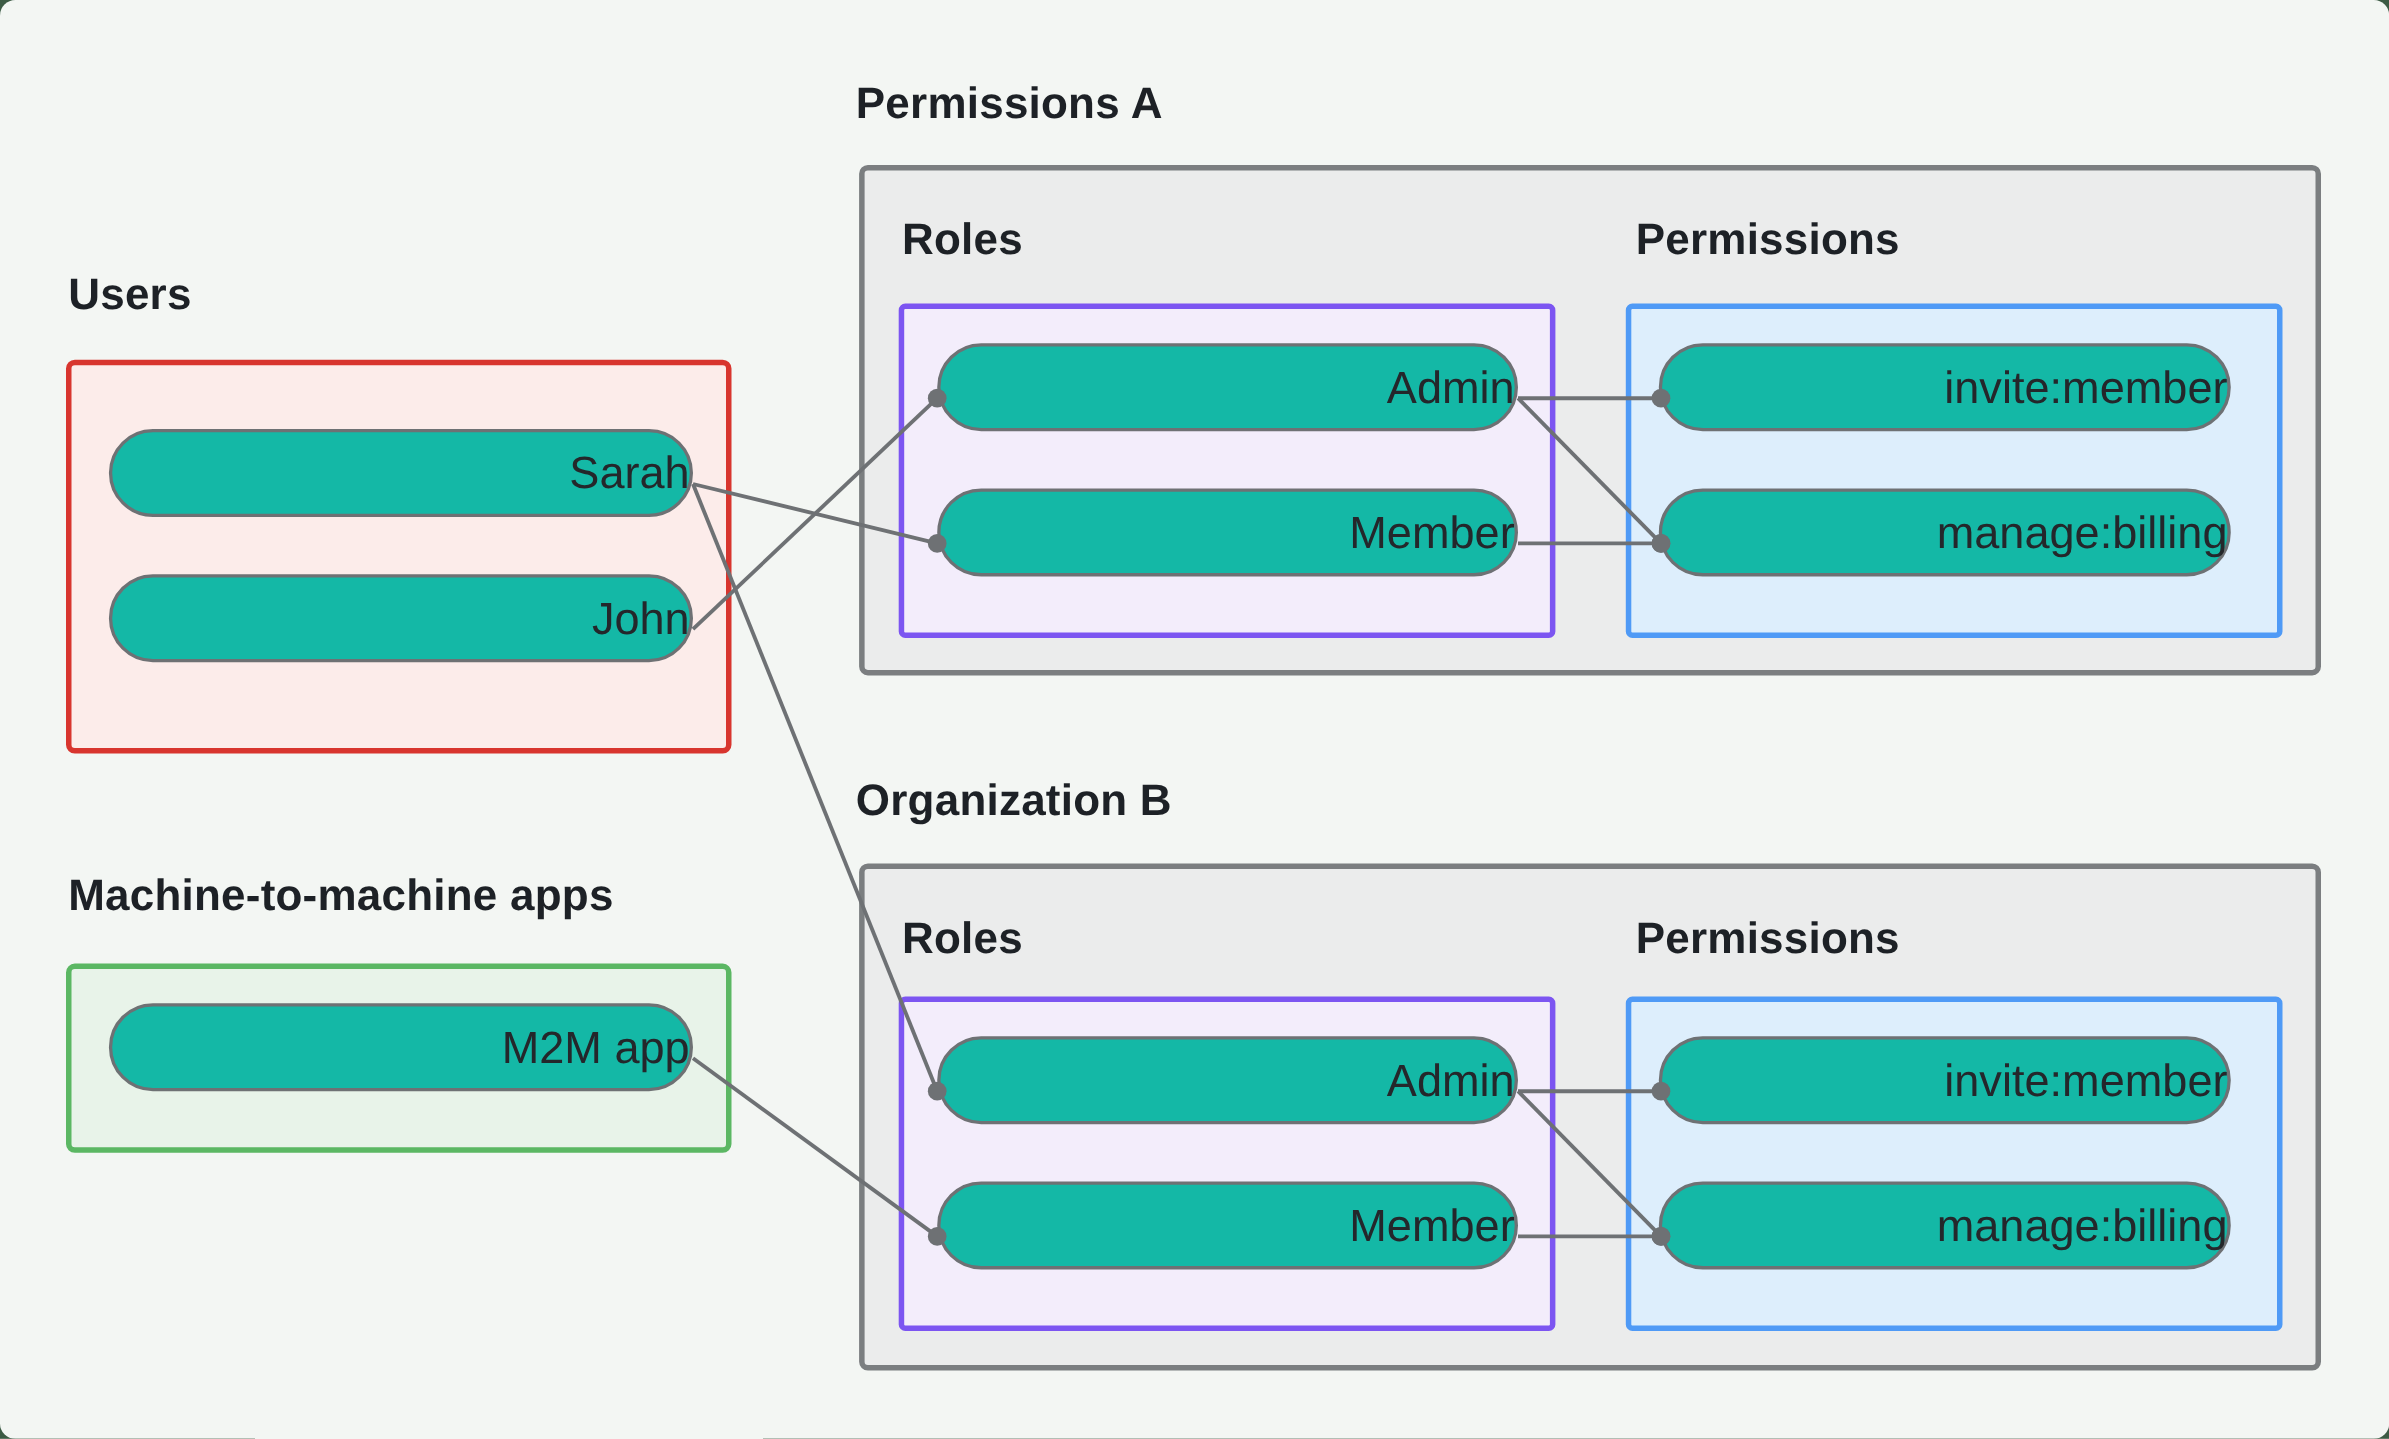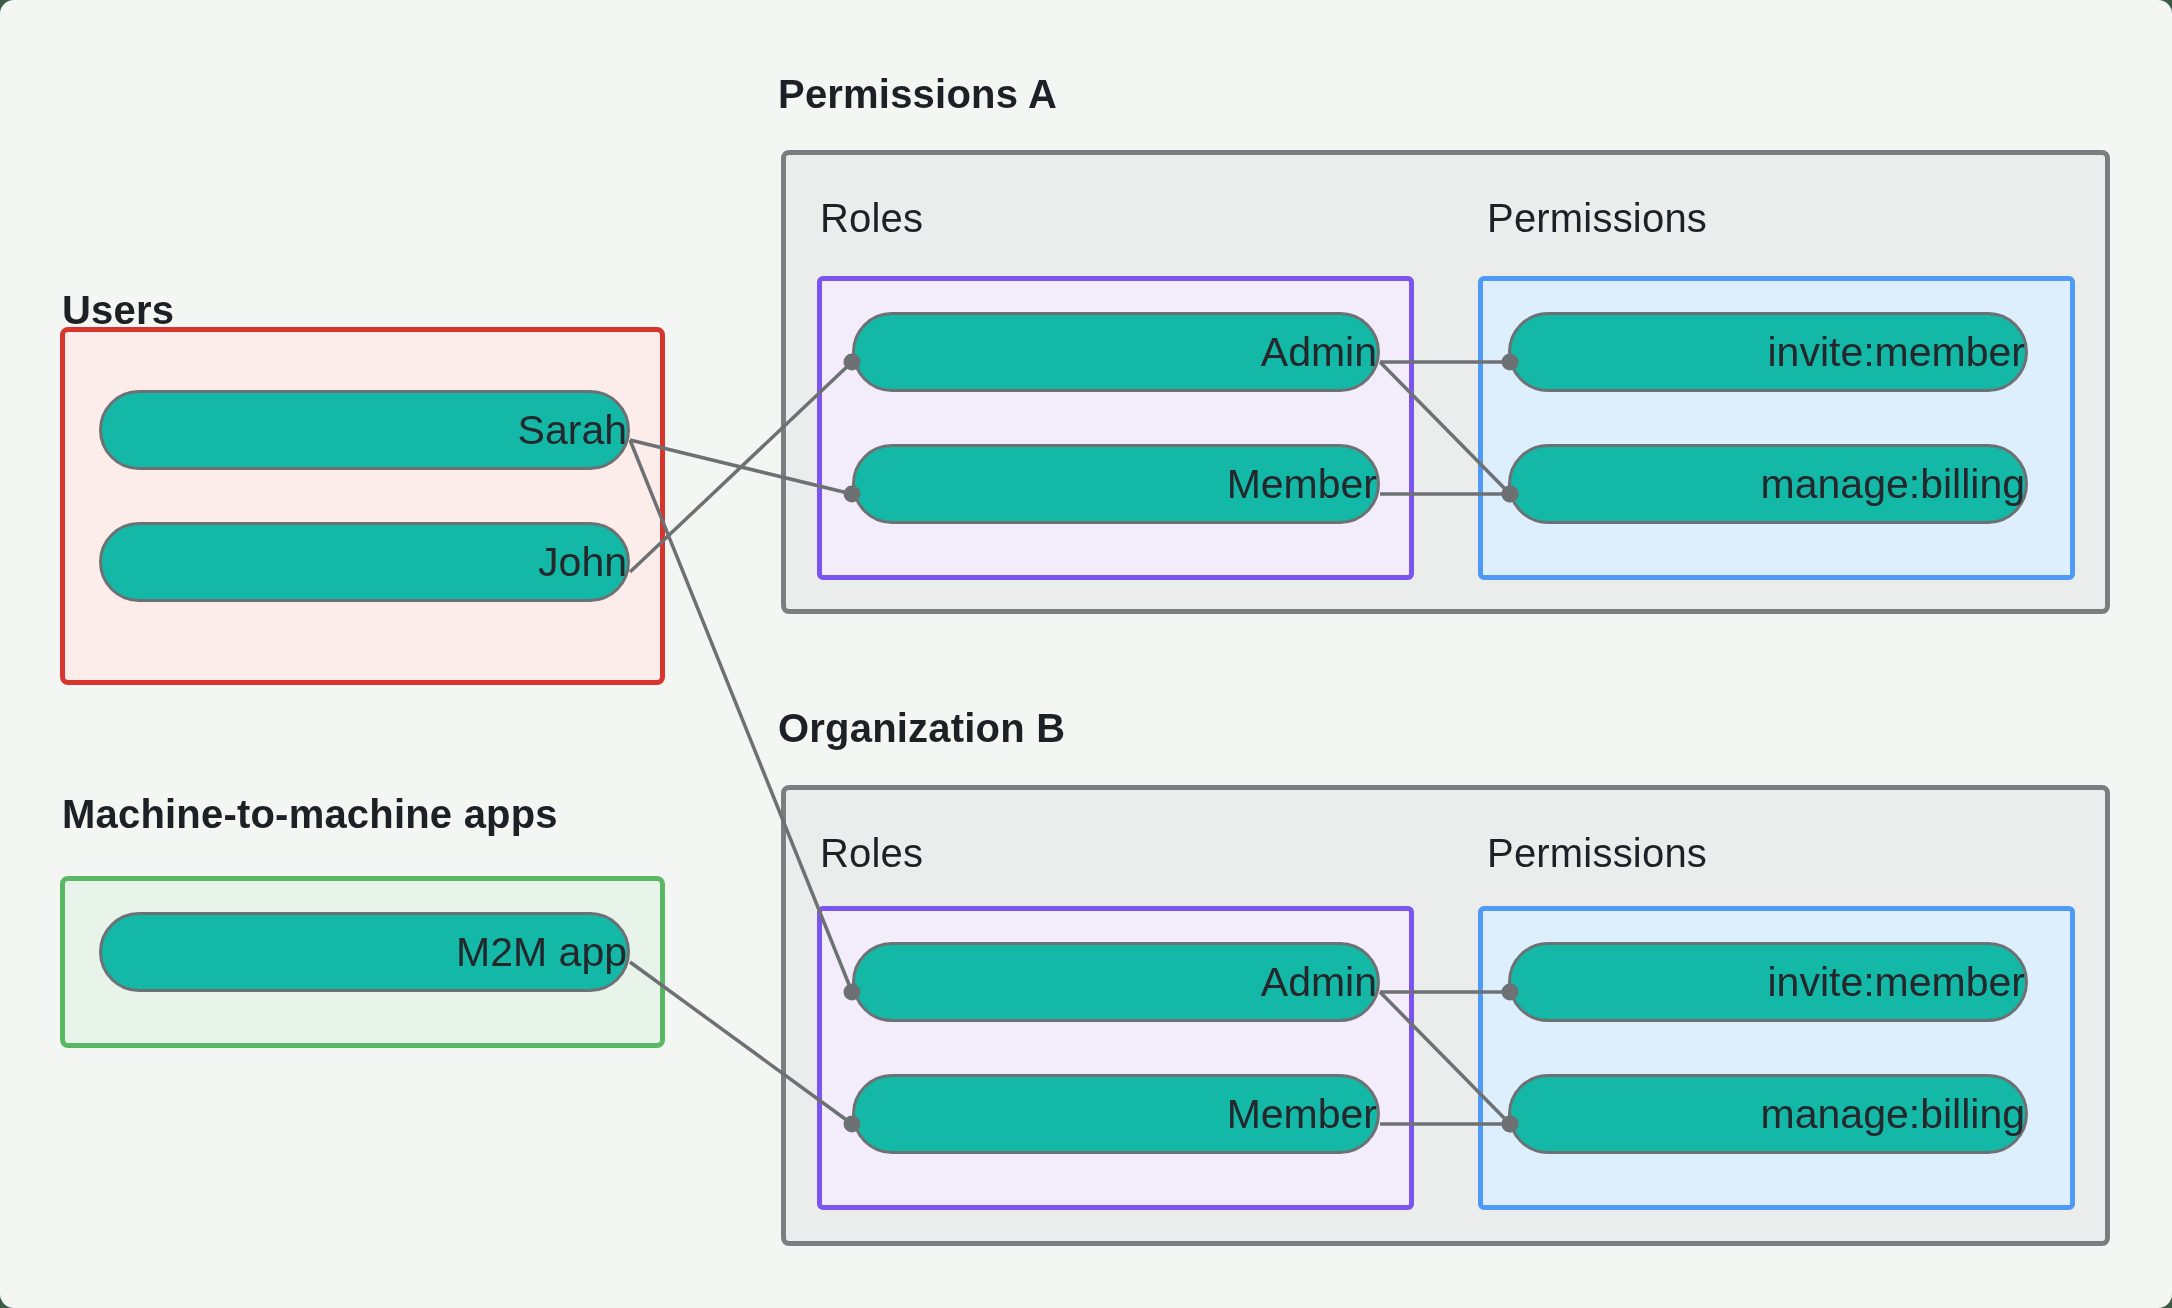--- a/index.html
+++ b/index.html
@@ -12,21 +12,21 @@
     position:relative;width:2172px;height:1308px;
     background:#f3f6f3;border-radius:14px;overflow:hidden;
   }
   .group-label{
     position:absolute;
     font-size:40px;font-weight:600;color:#1d2126;letter-spacing:.2px;
     white-space:nowrap;
   }
   .section-label{
     position:absolute;
-    font-size:40px;font-weight:400;color:#1d2126;letter-spacing:.2px;
+    font-size:40px;font-weight:700;color:#1d2126;letter-spacing:.2px;
     white-space:nowrap;
   }
   .org-box{
     position:absolute;
     background:#ebecec;border:5px solid #7b7e80;border-radius:8px;
     box-sizing:border-box;
   }
   .cluster{
     position:absolute;border-radius:8px;box-sizing:border-box;
   }
@@ -43,21 +43,21 @@
   .pill.user-pill{left:99px;width:531px;}
   .pill.role-pill{left:852px;width:528px;}
   .pill.perm-pill{left:1508px;width:520px;}
   svg.wires{position:absolute;left:0;top:0;pointer-events:none;}
 </style>
 </head>
 <body>
 
 <div class="stage">
 
-  <div class="group-label" style="left:62px;top:246px;margin-top:42px;">Users</div>
+  <div class="group-label" style="left:62px;top:246px;">Users</div>
 
   <div class="cluster red" style="left:60px;top:327px;width:605px;height:358px;"></div>
 
   <div class="pill user-pill" style="top:522px;">
     <span>John</span>
   </div>
   <div class="pill user-pill" style="top:390px;">
     <span>Sarah</span>
   </div>
 

